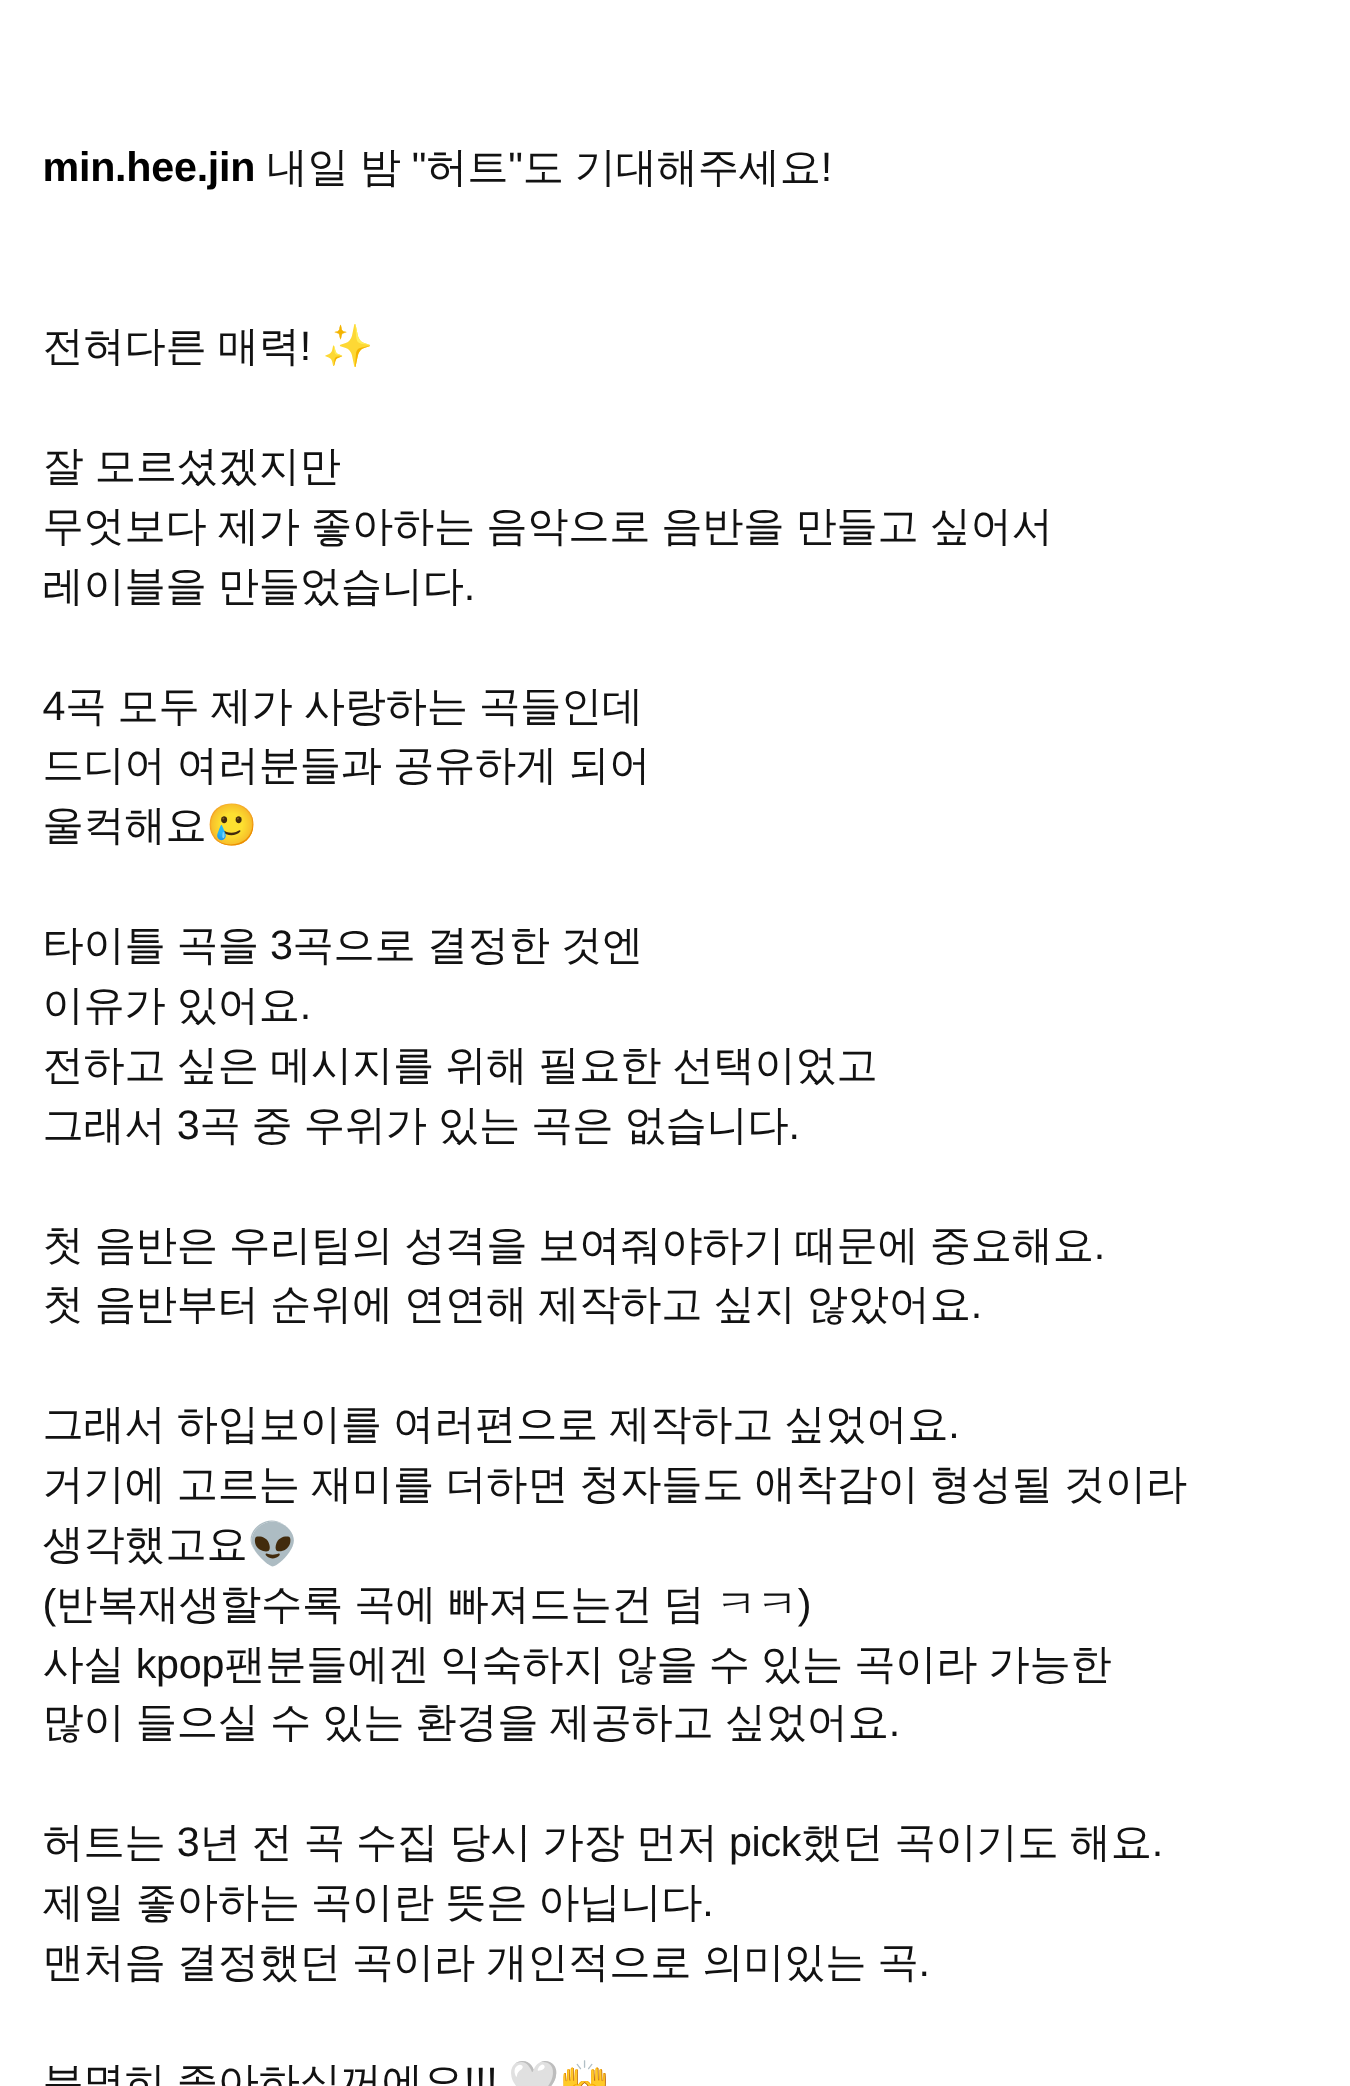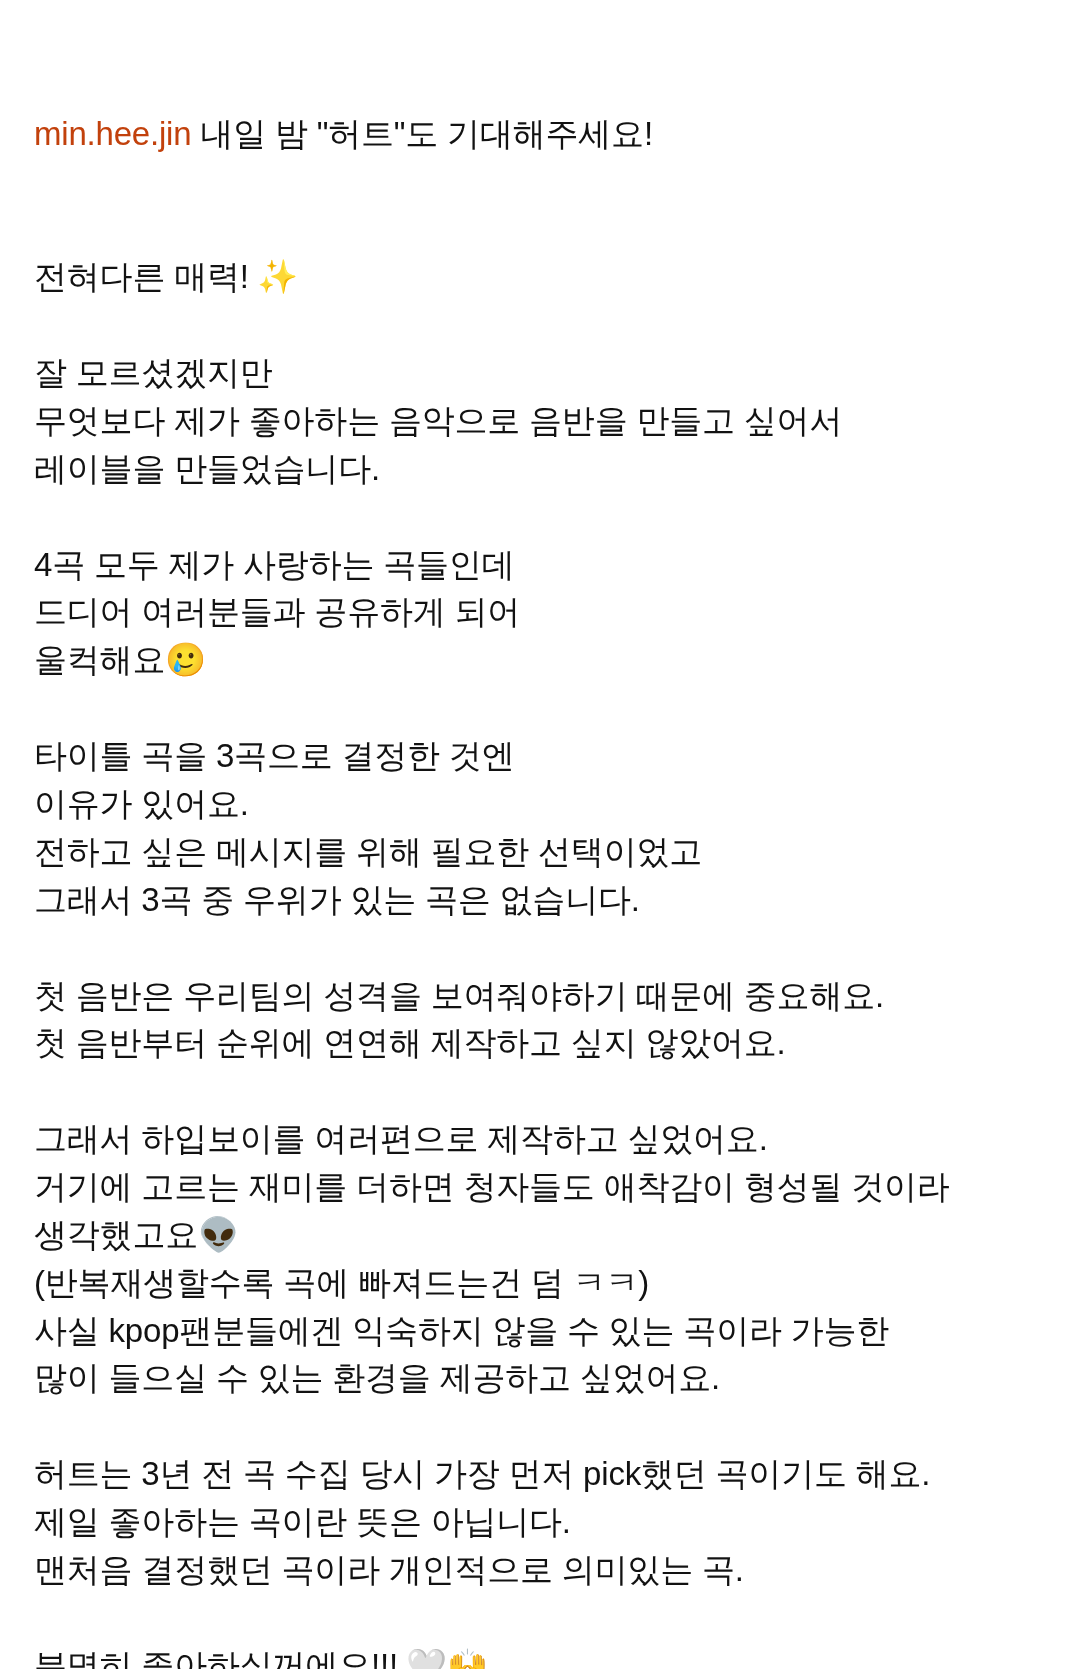--- a/index.html
+++ b/index.html
@@ -21,22 +21,22 @@
   }
   .caption {
     font-size: 33px;
     line-height: 1.45;
     letter-spacing: -0.2px;
     color: #121212;
     white-space: pre-wrap;
     word-break: break-word;
   }
   .username {
-    font-weight: normal;
-    color: #c2410c;
+    font-weight: bold;
+    color: #000000;
   }
   .line {
     min-height: 1px;
   }
   .blank {
     height: 48px;
   }
 </style>
 </head>
 <body>

